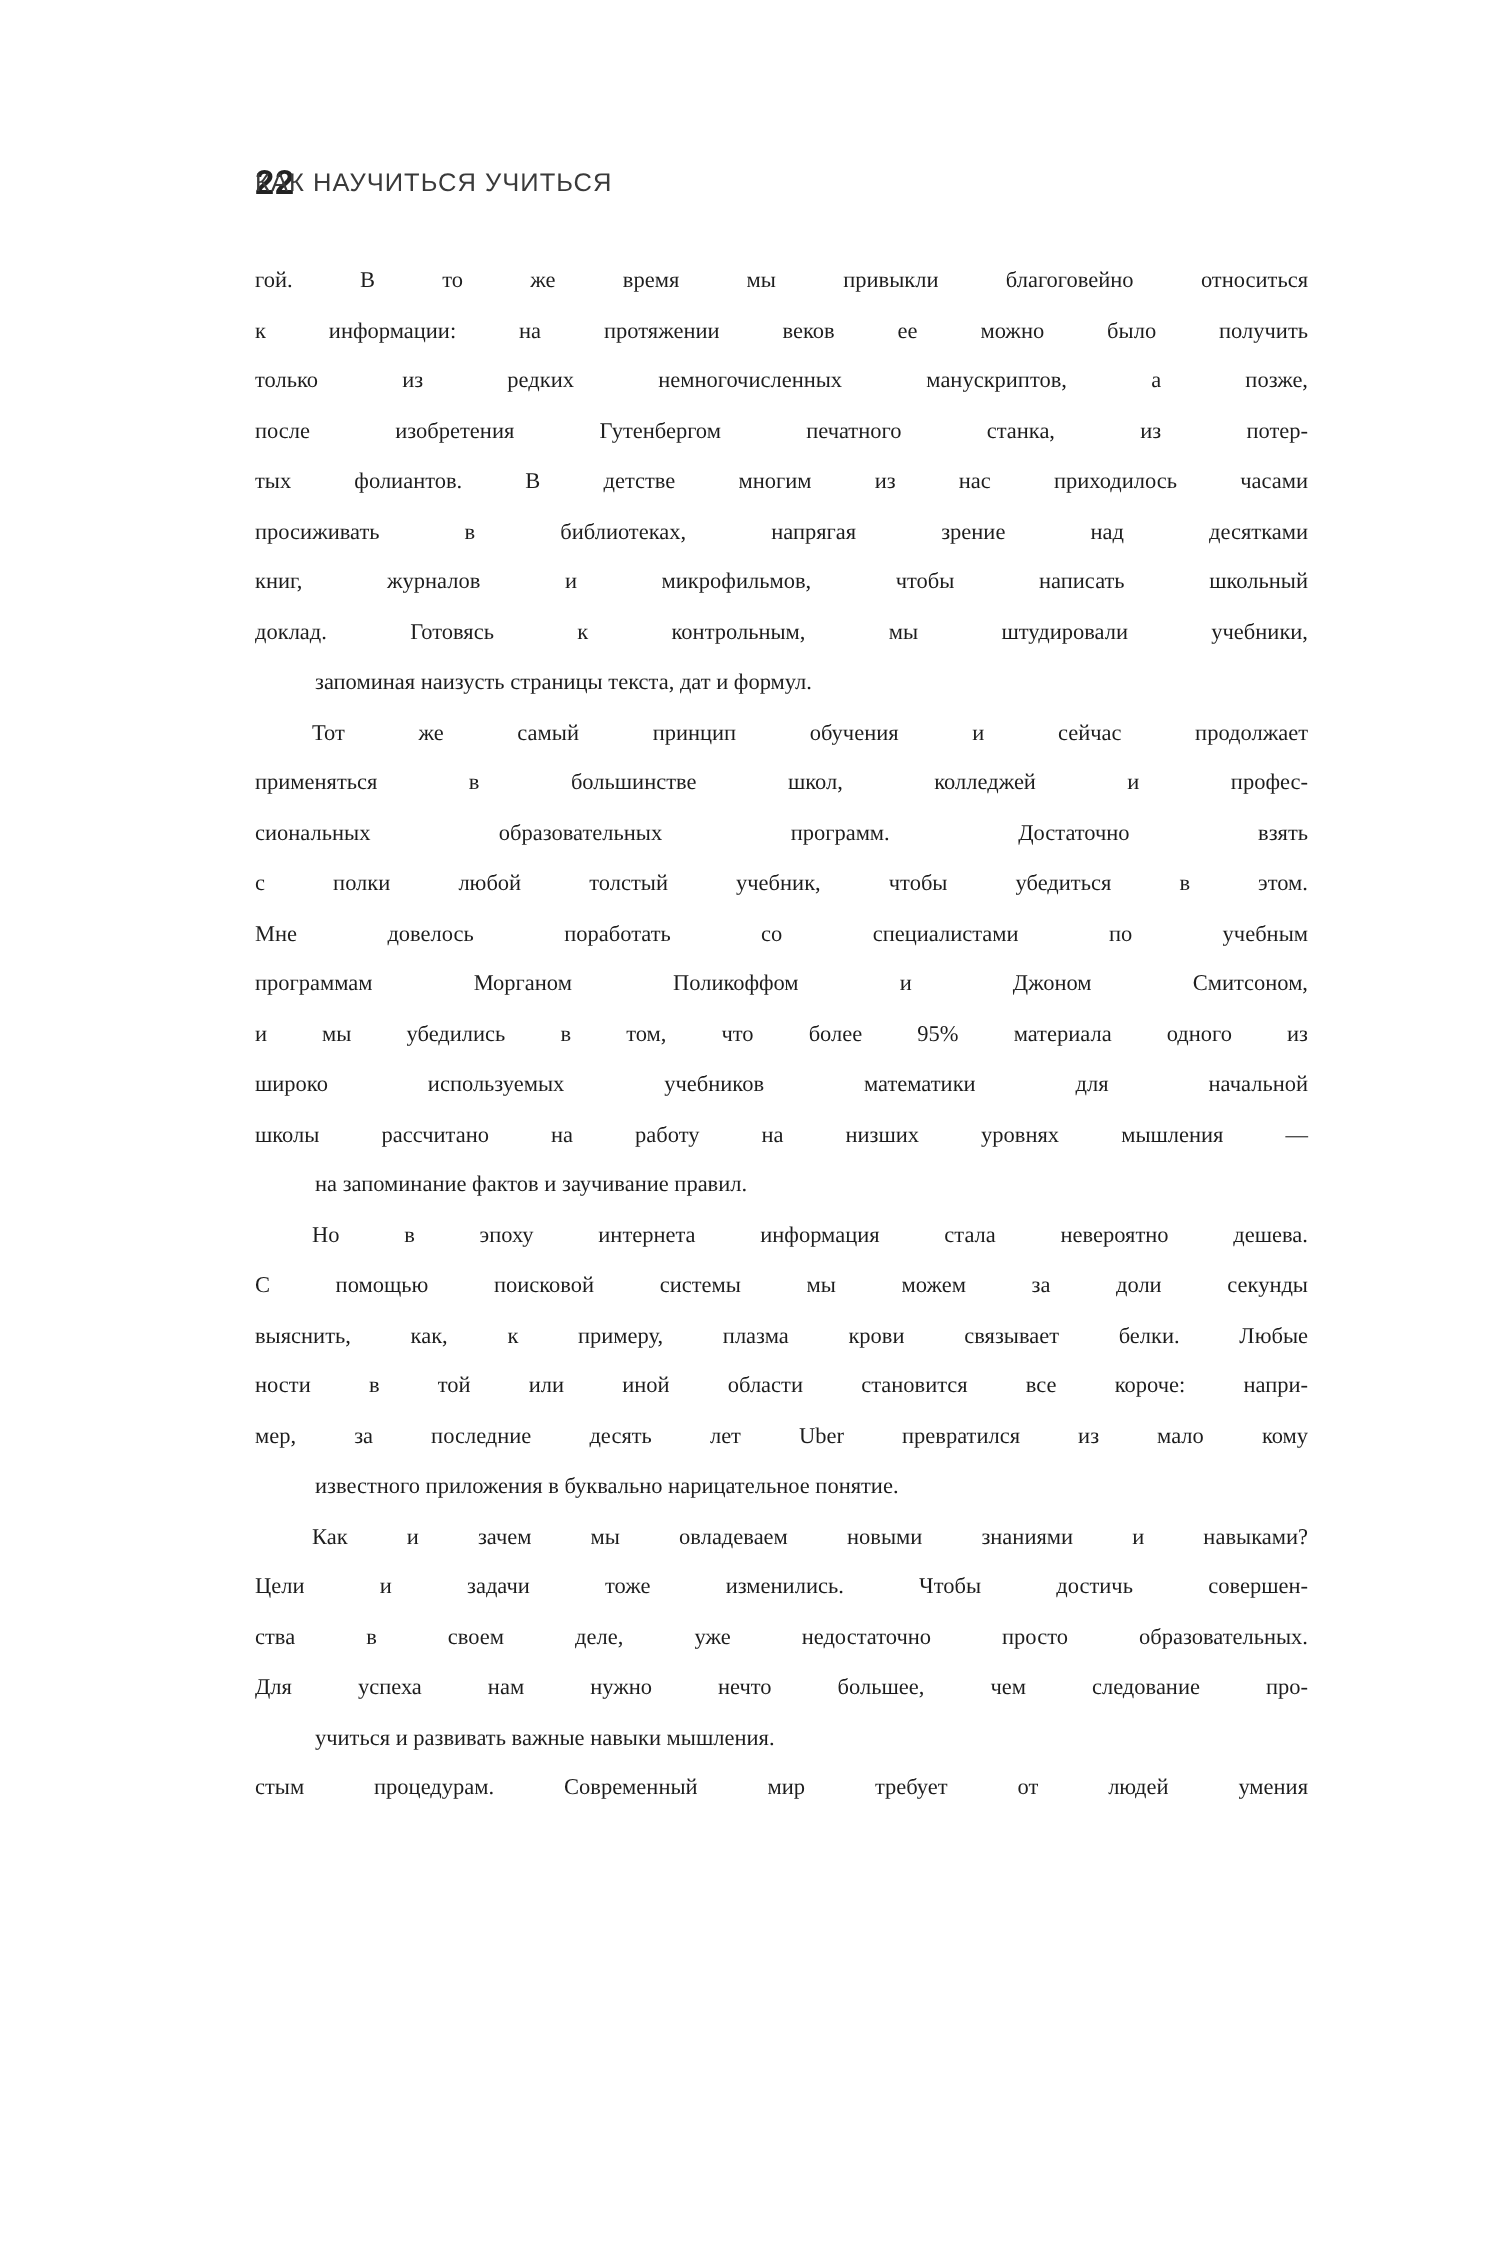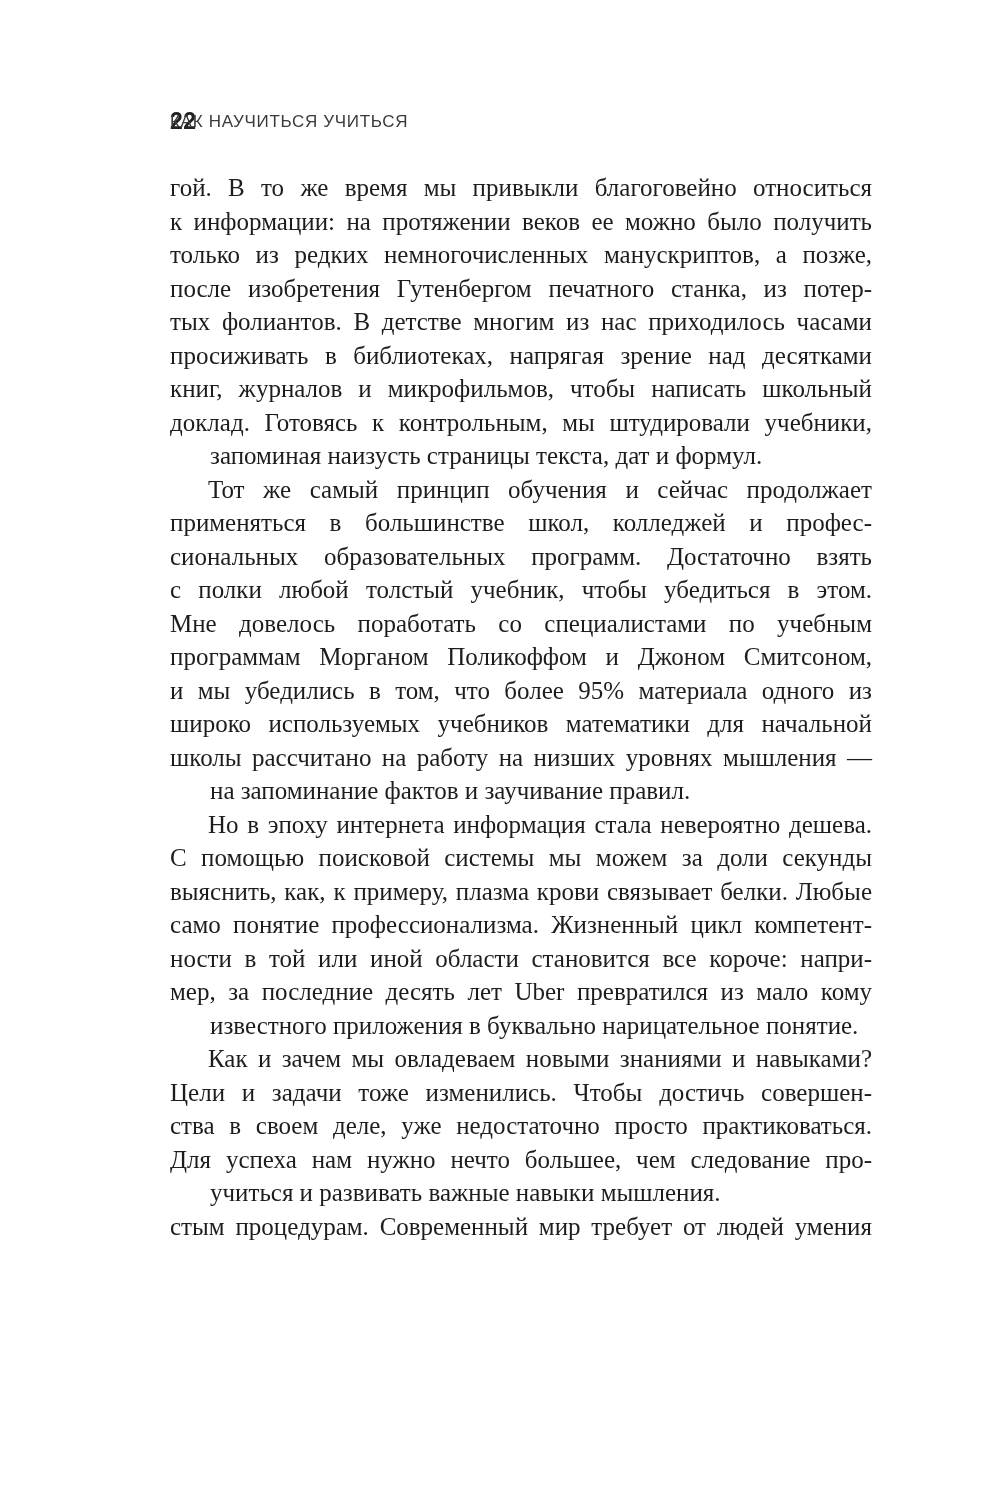--- a/index.html
+++ b/index.html
@@ -42,21 +42,21 @@
     font-weight: 400;
     font-size: 17px;
     letter-spacing: 0.7px;
     color: var(--header-text);
   }
   .text-block {
     position: absolute;
     left: 170px;
     top: 171px;
     width: 702px;
-    font-size: 25px;
+    font-size: 15px;
     line-height: 33.5px;
     color: var(--body-text);
   }
   .para { margin: 0; }
   .line {
     text-align: justify;
     text-align-last: justify;
     white-space: normal;
   }
   .line.para-last { text-align-last: left; margin-left: 40px; }
@@ -89,27 +89,26 @@
         <div class="line">программам Морганом Поликоффом и Джоном Смитсоном,</div>
         <div class="line">и мы убедились в том, что более 95% материала одного из</div>
         <div class="line">широко используемых учебников математики для начальной</div>
         <div class="line">школы рассчитано на работу на низших уровнях мышления —</div>
         <div class="line para-last">на запоминание фактов и заучивание правил.</div>
       </div>
       <div class="para">
         <div class="line indented">Но в эпоху интернета информация стала невероятно дешева.</div>
         <div class="line">С помощью поисковой системы мы можем за доли секунды</div>
         <div class="line">выяснить, как, к примеру, плазма крови связывает белки. Любые</div>
-        <div class="line">само понятие профессионализма. Жизненный цикл компетент-</div>
         <div class="line">ности в той или иной области становится все короче: напри-</div>
         <div class="line">мер, за последние десять лет Uber превратился из мало кому</div>
         <div class="line para-last">известного приложения в буквально нарицательное понятие.</div>
       </div>
       <div class="para">
         <div class="line indented">Как и зачем мы овладеваем новыми знаниями и навыками?</div>
         <div class="line">Цели и задачи тоже изменились. Чтобы достичь совершен-</div>
-        <div class="line">ства в своем деле, уже недостаточно просто практиковаться.</div>
+        <div class="line">ства в своем деле, уже недостаточно просто образовательных.</div>
         <div class="line">Для успеха нам нужно нечто большее, чем следование про-</div>
         <div class="line para-last">учиться и развивать важные навыки мышления.</div>
         <div class="line">стым процедурам. Современный мир требует от людей умения</div>
       </div>
     </div>
 </div>
 
 </body></html>

